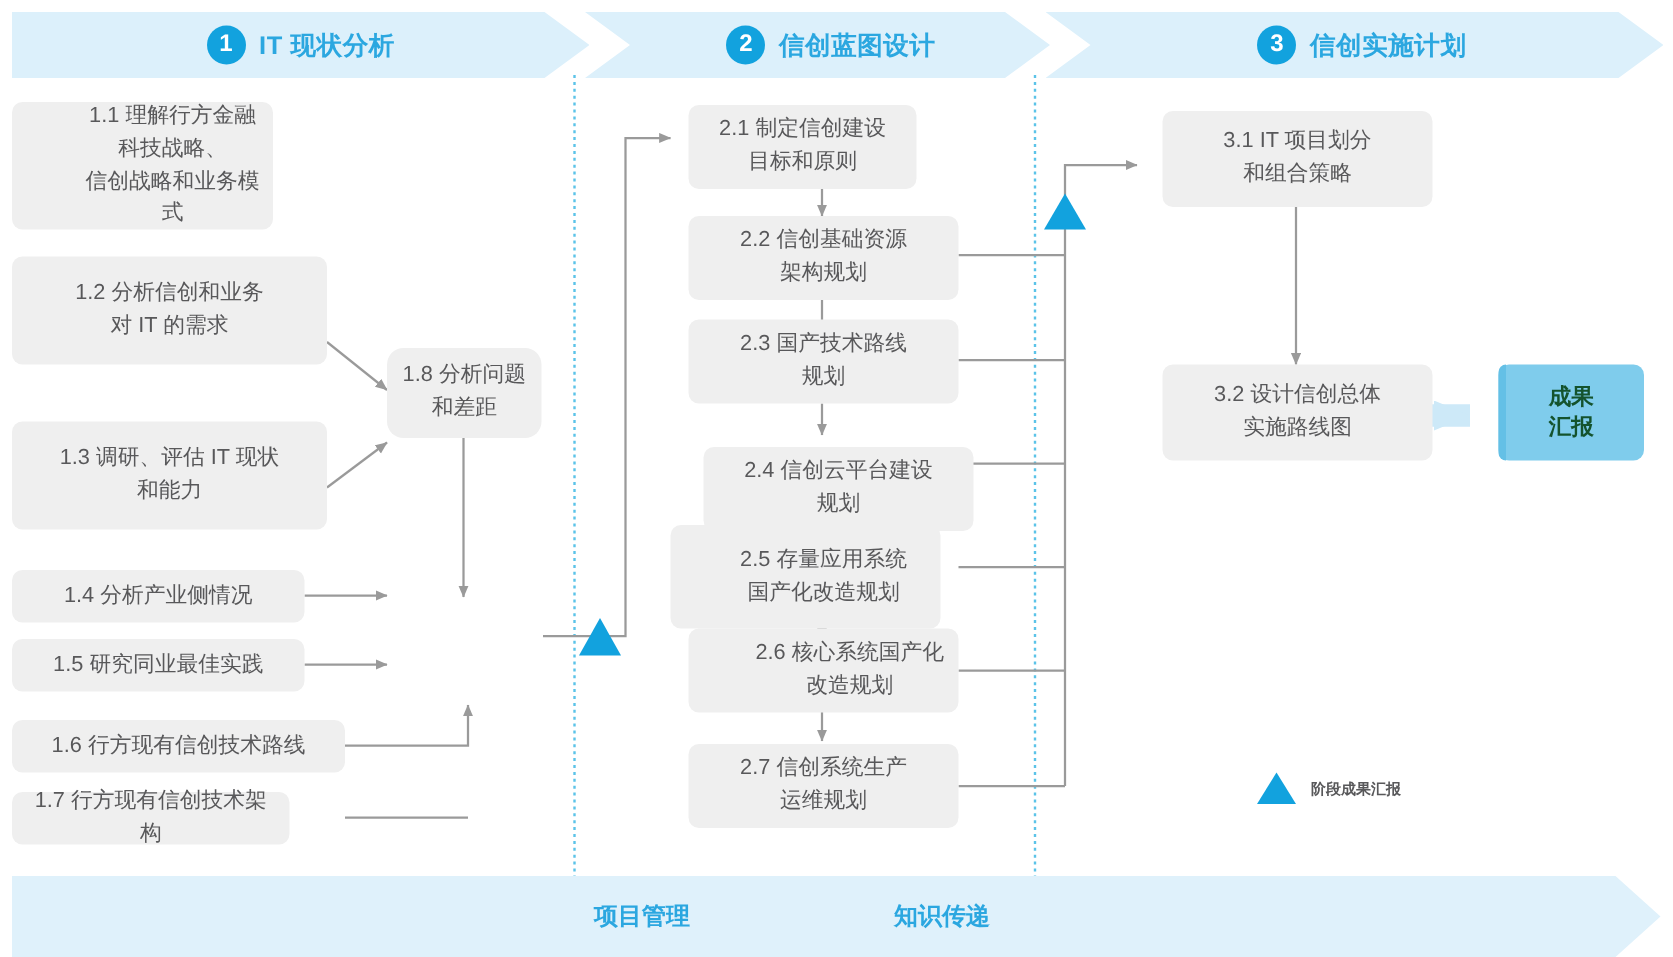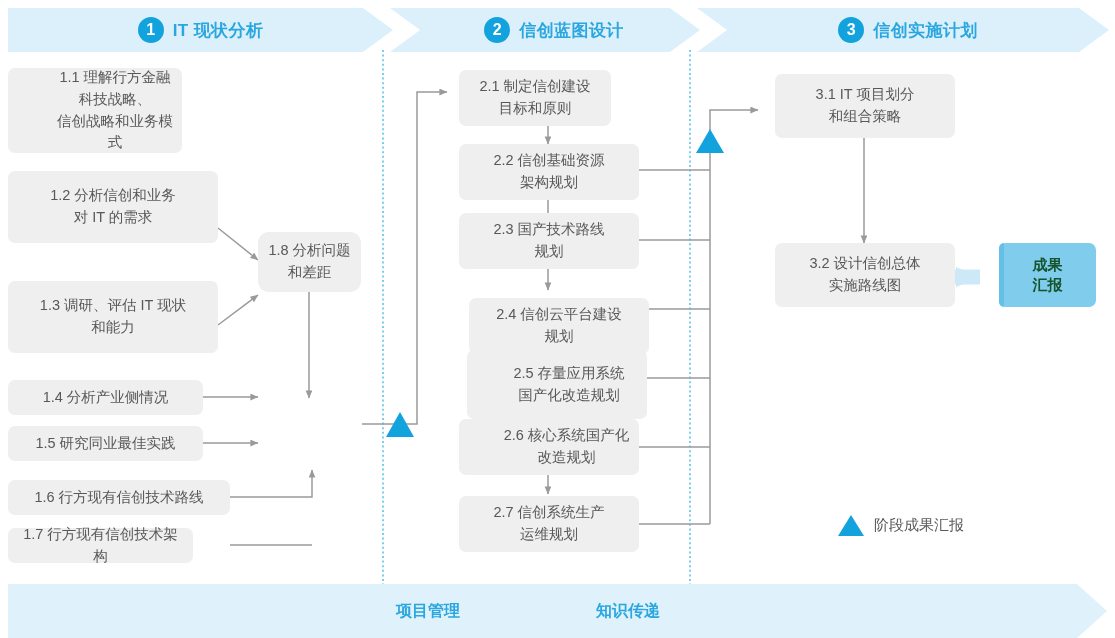--- a/index.html
+++ b/index.html
@@ -102,22 +102,22 @@
     gap:10px;
   }
   .legend-tri{
     width:0;height:0;
     border-left:13px solid transparent;
     border-right:13px solid transparent;
     border-bottom:21px solid #12A2DE;
   }
   .legend-text{
     color:#58585A;
-    font-size:15px;
-    font-weight:normal;
+    font-size:10px;
+    font-weight:bold;
     white-space:nowrap;
   }
   
   .band-label{
     position:absolute;
     color:#2BA7E0;
     font-size:16px;
     font-weight:bold;
     white-space:nowrap;
   }
@@ -215,21 +215,21 @@
 和差距</div>
 
   <div class="box" style="left:459px;top:70px;width:152px;height:56px;">2.1 制定信创建设
 目标和原则</div>
   <div class="box" style="left:459px;top:144px;width:180px;height:56px;">2.2 信创基础资源
 架构规划</div>
   <div class="box" style="left:459px;top:213px;width:180px;height:56px;">2.3 国产技术路线
 规划</div>
   <div class="box" style="left:469px;top:282px;width:180px;height:56px;margin-top:16px;">2.4 信创云平台建设
 规划</div>
-  <div class="box" style="left:467px;top:350px;width:180px;height:69px;padding-left:32px;">2.5 存量应用系统
+  <div class="box" style="left:447px;top:350px;width:180px;height:69px;padding-left:32px;">2.5 存量应用系统
 国产化改造规划</div>
   <div class="box" style="left:459px;top:419px;width:180px;height:56px;padding-left:43px;">2.6 核心系统国产化
 改造规划</div>
   <div class="box" style="left:459px;top:496px;width:180px;height:56px;">2.7 信创系统生产
 运维规划</div>
 
   <div class="box" style="left:775px;top:74px;width:180px;height:64px;">3.1 IT 项目划分
 和组合策略</div>
   <div class="box" style="left:775px;top:243px;width:180px;height:64px;">3.2 设计信创总体
 实施路线图</div>

